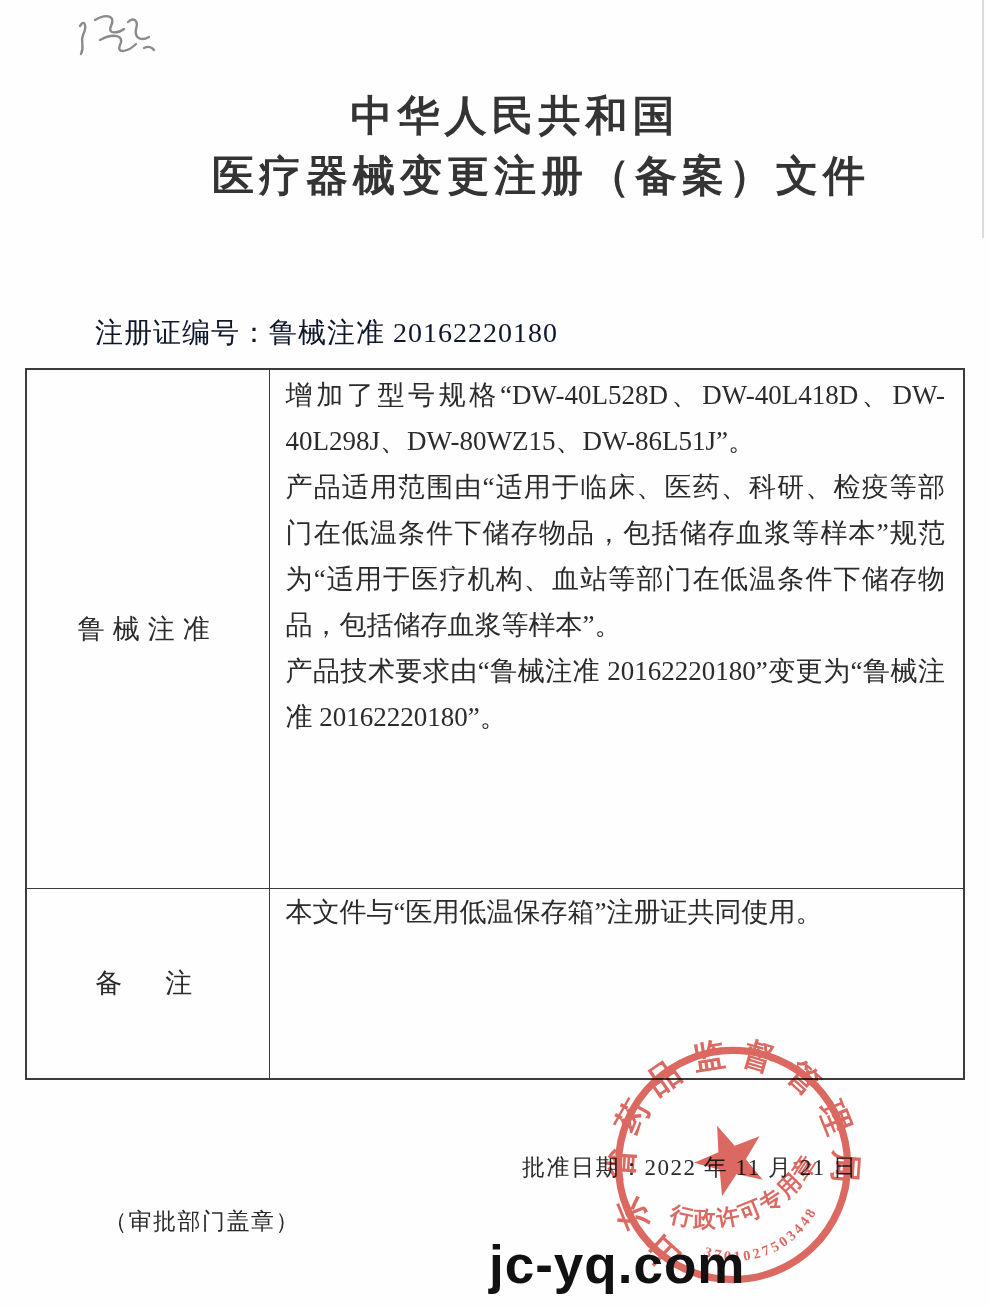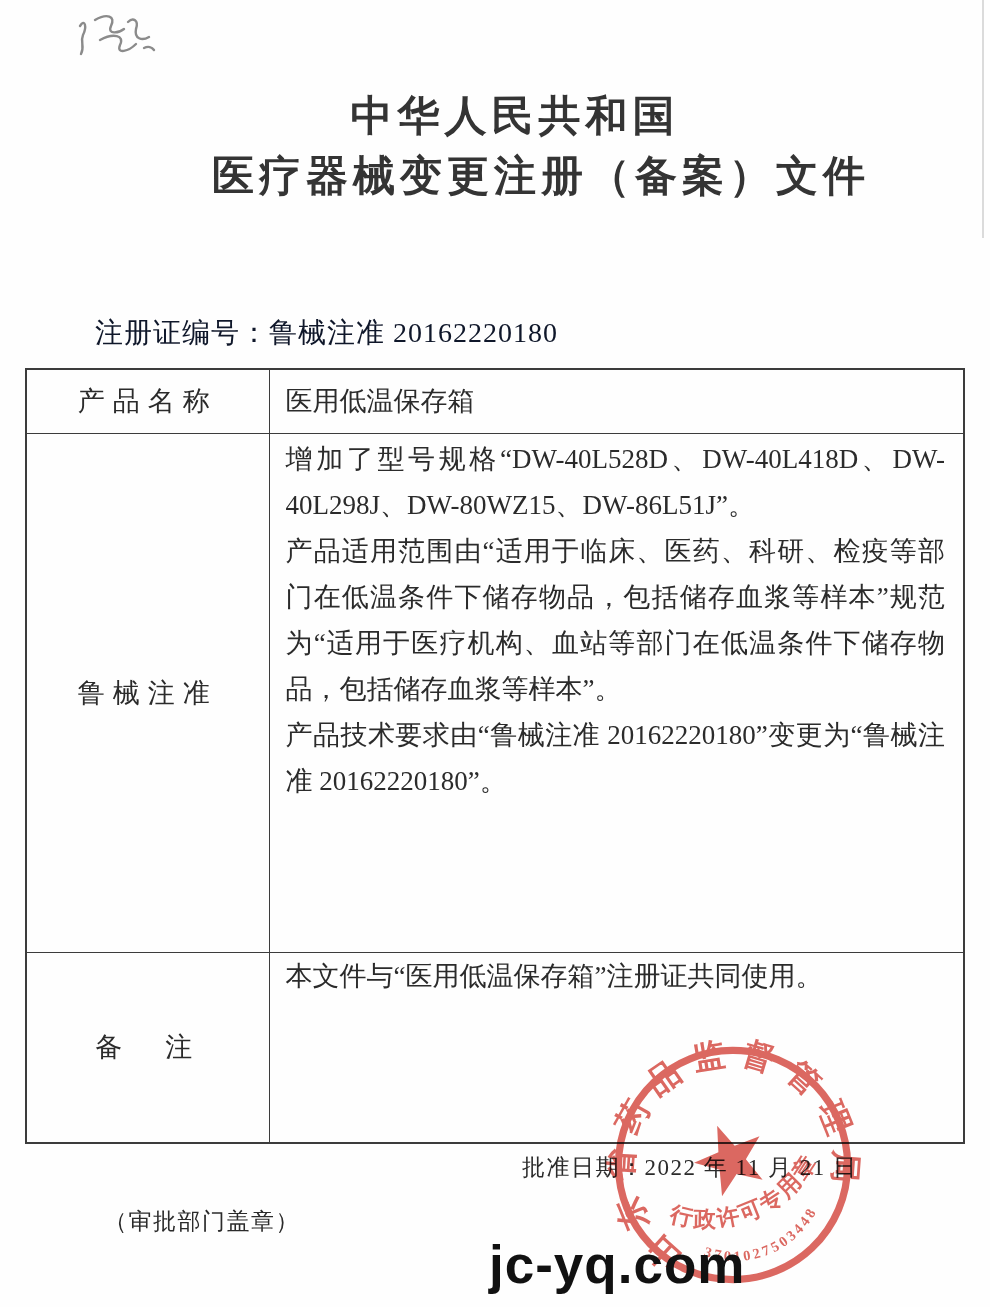--- a/index.html
+++ b/index.html
@@ -136,24 +136,20 @@
 
   <div class="title title-line1">中华人民共和国</div>
   <div class="title title-line2">医疗器械变更注册（备案）文件</div>
 
   <div class="reg-line">
     <span>注册证编号：</span><span>鲁械注准 20162220180</span>
   </div>
 
   <table class="doc-table">
     <tbody>
-        <tr class="row-product">
-      <td class="label-cell">产品名称</td>
-      <td class="content-cell">医用低温保存箱</td>
-    </tr>
     <tr class="row-change">
       <td class="label-cell">鲁械注准</td>
       <td class="content-cell">
         <p>增加了型号规格“DW-40L528D、DW-40L418D、DW-40L298J、DW-80WZ15、DW-86L51J”。</p>
         <p>产品适用范围由“适用于临床、医药、科研、检疫等部门在低温条件下储存物品，包括储存血浆等样本”规范为“适用于医疗机构、血站等部门在低温条件下储存物品，包括储存血浆等样本”。</p>
         <p>产品技术要求由“鲁械注准 20162220180”变更为“鲁械注准 20162220180”。</p>
       </td>
     </tr>
     <tr class="row-remark">
       <td class="label-cell">备　注</td>

